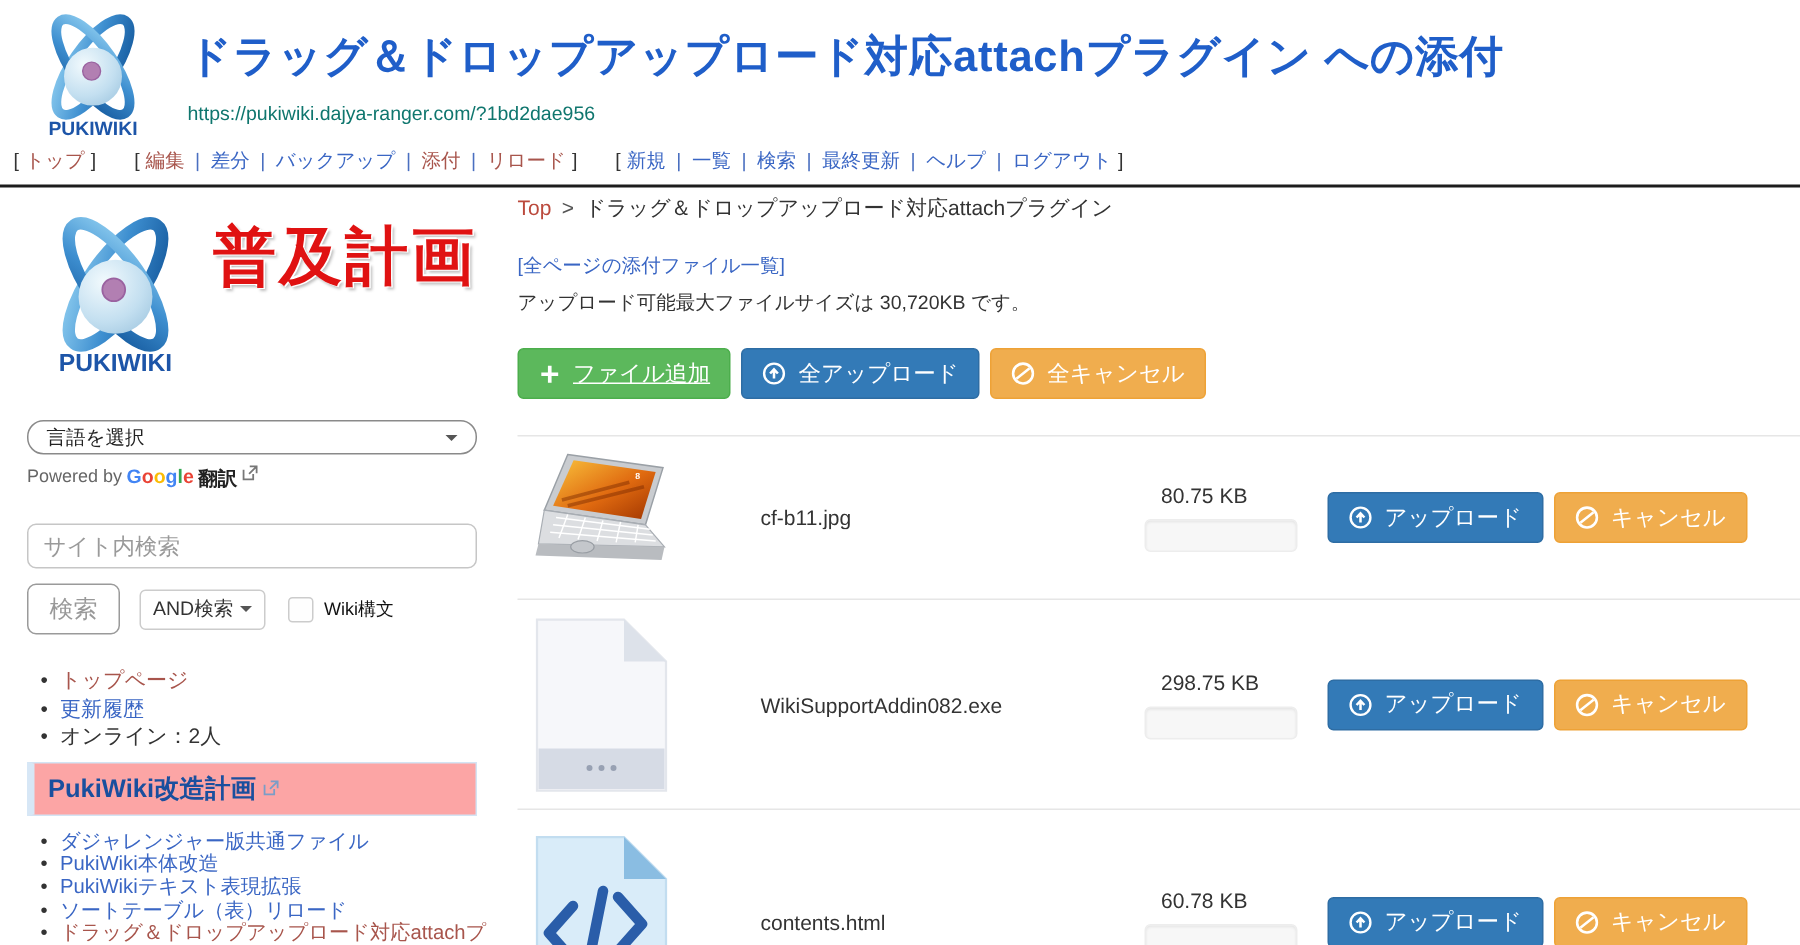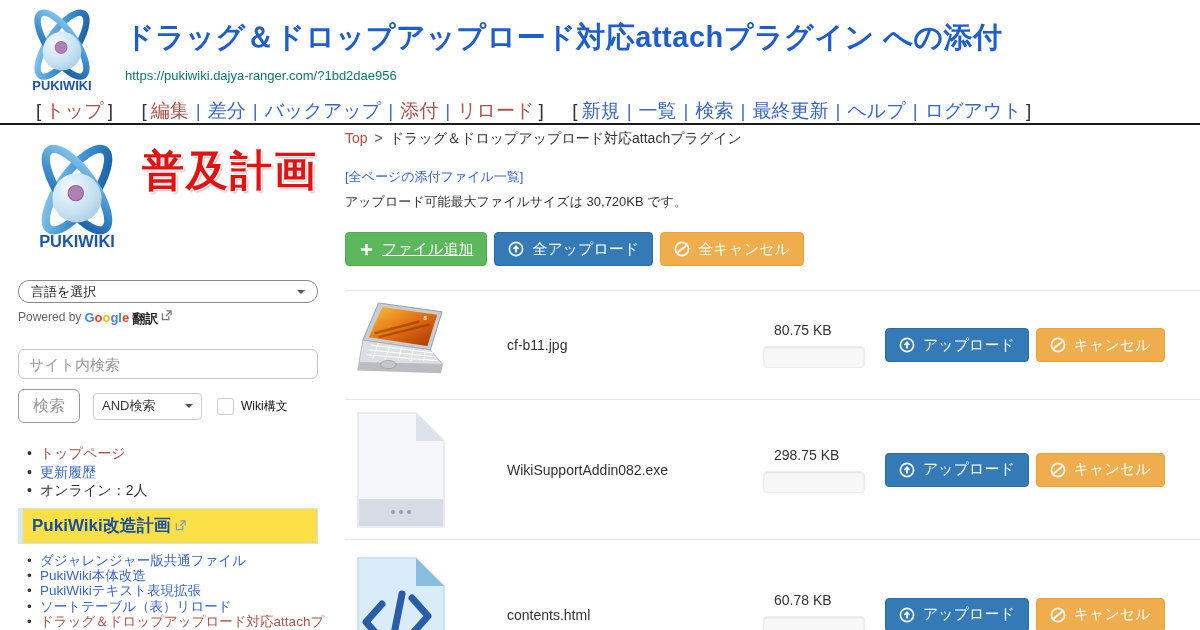--- a/index.html
+++ b/index.html
@@ -7,21 +7,21 @@
   body { font-family:"Liberation Sans","DejaVu Sans",sans-serif; color:#333; }
   .page { position:relative; width:1200px; height:630px; overflow:hidden; background:#fff; }
 
   
   .header-logo { position:absolute; left:16px; top:4px; width:92px; height:96px; }
   .header-text { position:absolute; left:125px; top:18px; }
   .page-title { font-size:29px; font-weight:bold; color:#1f5ec9; letter-spacing:.5px; white-space:nowrap; }
   .page-url { margin-top:10px; font-size:13px; color:#0f766e; }
 
   
-  .nav { position:absolute; left:32px; top:98px; font-size:19px; white-space:nowrap; color:#333; }
+  .nav { position:absolute; left:5px; top:98px; font-size:13px; white-space:nowrap; color:#333; }
   .nav .br { color:#333; margin:0 4px; }
   .nav .gap { display:inline-block; width:10px; }
   .nav .pipe { color:#4a6fc0; margin:0 7px; }
   a.lnk { text-decoration:none; cursor:pointer; }
   .c-blue { color:#3a66c4; }
   .c-red { color:#a8554c; }
   .rule { position:absolute; left:0; top:123px; width:1200px; height:2px; background:#1c1c1c; }
 
   
   .sidebar { position:absolute; left:18px; top:138px; width:312px; }
@@ -39,35 +39,35 @@
   .gletter { font-weight:bold; font-size:13px; }
   .g1,.g4 { color:#4285F4; } .g2,.g6 { color:#EA4335; } .g3 { color:#FBBC05; } .g5 { color:#34A853; }
   .trans-label { color:#222; font-size:13px; font-weight:bold; }
 
   .search-input { margin-top:21px; width:300px; height:30px; border:1px solid #c6c6c6; border-radius:6px;
     padding:0 10px; font-size:15px; color:#333; outline:none; display:block; }
   .search-input::placeholder { color:#9a9a9a; }
   .search-row { margin-top:10px; display:flex; align-items:center; }
   .search-btn { width:62px; height:34px; border:1px solid #9a9a9a; border-radius:6px; background:#fff;
     color:#999; font-size:16px; cursor:pointer; font-family:inherit; }
-  .and-select { margin-left:13px; width:109px; height:27px; border:1px solid #ccc; border-radius:4px;
+  .and-select { margin-left:13px; width:84px; height:27px; border:1px solid #ccc; border-radius:4px;
     display:flex; align-items:center; padding:0 8px; font-size:13px; color:#333; cursor:pointer; background:#fff; }
   .wiki-check { margin-left:15px; width:17px; height:17px; border:1px solid #ccc; border-radius:3px; background:#fefefe; cursor:pointer; flex:none; }
   .wiki-label { margin-left:7px; font-size:12px; color:#111; }
 
   ul.side-list { list-style:none; margin-top:21px; padding-left:22px; }
   ul.side-list li { position:relative; }
   ul.side-list li::before { content:"•"; position:absolute; left:-13px; color:#333; }
   .list1 { font-size:14px; }
   .list1 li { line-height:18.5px; }
   .list2 { margin-top:9px !important; font-size:13.5px; }
   .list2 li { line-height:15.4px; }
   .c-plain { color:#333; }
 
-  .menu-head { margin-top:8px; width:300px; border:1px solid #d3e4f4; border-left:5px solid #d7e7f6; background:#fde047;
+  .menu-head { margin-top:8px; width:300px; border:1px solid #d3e4f4; border-left:5px solid #d7e7f6; background:#fca5a5;
     padding:5px 8px 6px 9px; font-size:17px; font-weight:bold; color:#1a4f9e; display:flex; align-items:center; gap:4px; cursor:pointer; }
 
   .ext-icon { flex:none; }
 
   
   .main { position:absolute; left:345px; top:130px; width:855px; }
   .crumbs { font-size:14px; color:#333; }
   .crumb-home { color:#bb4a3d; }
   .crumb-sep { margin:0 7px; color:#555; }
   .attach-link { display:inline-block; margin-top:20px; font-size:13px; color:#3a66c4; cursor:pointer; }

